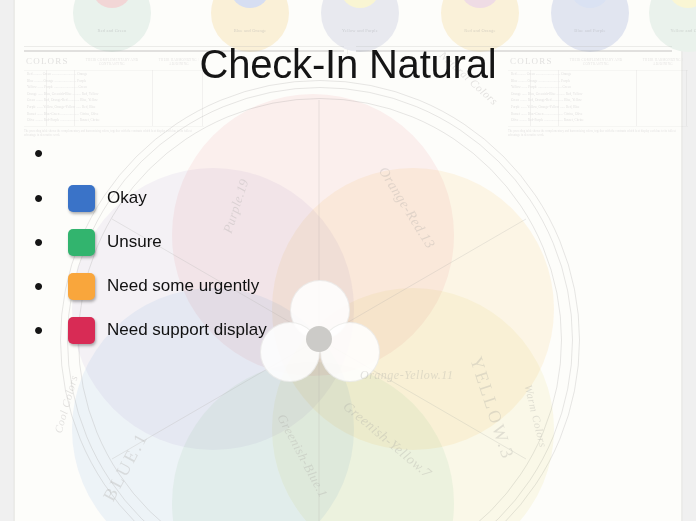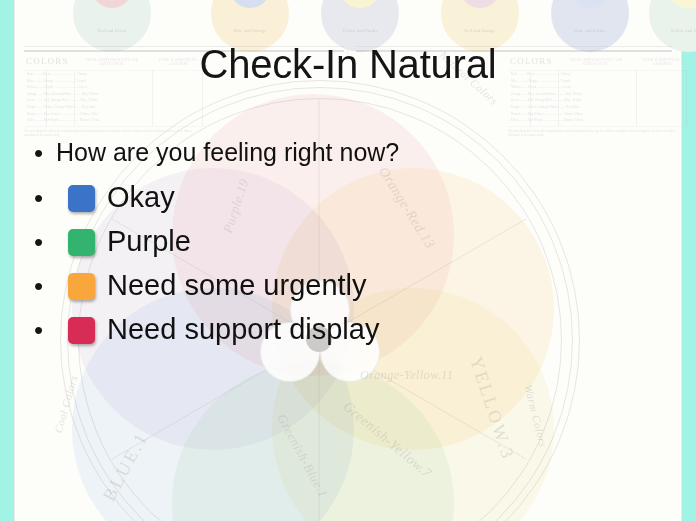--- a/index.html
+++ b/index.html
@@ -9,21 +9,21 @@
   }
   body {
     font-family: "Liberation Sans", sans-serif;
   }
 
   #slide {
     position: relative;
     width: 696px;
     height: 521px;
     overflow: hidden;
-    background: #5eead4;
+    background: #e5e5e5;
   }
 
   
   .bg-layer {
     position: absolute;
     inset: 0;
     overflow: hidden;
   }
 
   
@@ -260,21 +260,21 @@
   }
   .swatch {
     flex: 0 0 auto;
     width: 27px;
     height: 27px;
     border-radius: 5px;
     margin-right: 12px;
     box-shadow: 1px 2px 3px rgba(0,0,0,0.30);
   }
   .bullet-text {
-    font-size: 29px;
+    font-size: 17px;
     color: #111111;
     line-height: 1.1;
     white-space: nowrap;
   }
   .bullet-row.question .bullet-text {
     font-size: 25px;
   }
   .bullet-row.question {
     height: 46px;
   }
@@ -425,33 +425,32 @@
     </div>
 
     <div class="veil"></div>
   </div>
 
   <div class="content">
     <div id="title">Check-In Natural</div>
     <div id="bullets">
         <div class="bullet-row question">
           <div class="bullet-dot">•</div>
-          <div class="bullet-text">How are you feeling right now?</div>
         </div>
         <div class="bullet-row">
           <div class="bullet-dot">•</div>
           <div class="indent"></div>
           <div class="swatch" style="background: rgb(58, 115, 200);"></div>
           <div class="bullet-text">Okay</div>
         </div>
         <div class="bullet-row">
           <div class="bullet-dot">•</div>
           <div class="indent"></div>
           <div class="swatch" style="background: rgb(50, 180, 110);"></div>
-          <div class="bullet-text">Purple</div>
+          <div class="bullet-text">Unsure</div>
         </div>
         <div class="bullet-row">
           <div class="bullet-dot">•</div>
           <div class="indent"></div>
           <div class="swatch" style="background: rgb(249, 166, 60);"></div>
           <div class="bullet-text">Need some urgently</div>
         </div>
         <div class="bullet-row">
           <div class="bullet-dot">•</div>
           <div class="indent"></div>

